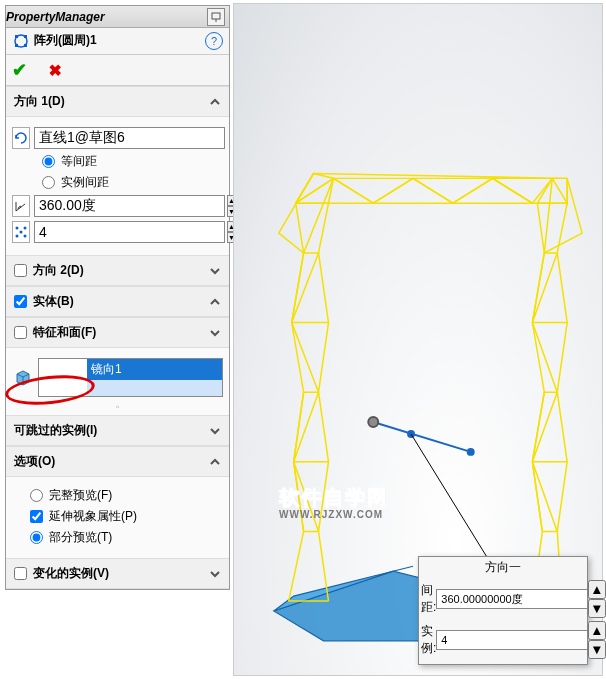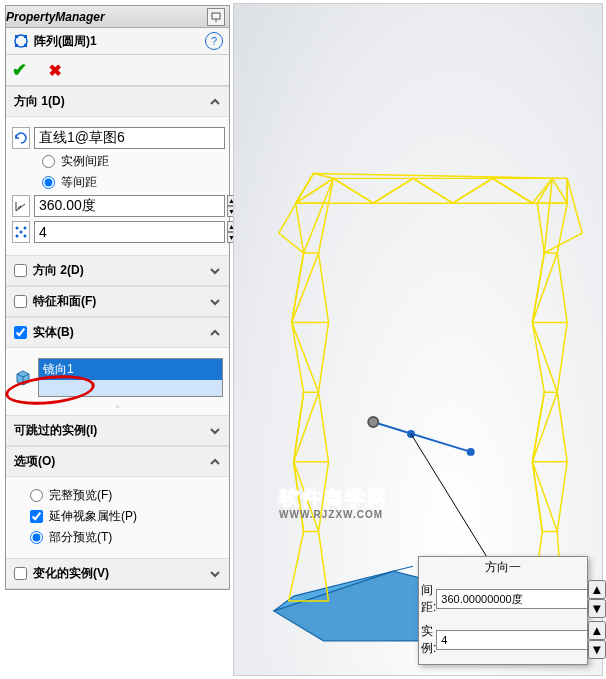--- a/index.html
+++ b/index.html
@@ -1,21 +1,21 @@
 <!DOCTYPE html>
 <html><head>
 <meta charset="utf-8">
 <style>
   * { box-sizing: border-box; margin: 0; padding: 0; }
   body { font-family: "Microsoft YaHei", Arial, sans-serif; font-size: 12px; background: #fff; width: 606px; height: 679px; overflow: hidden; position: relative; }
   .panel { position: absolute; left: 5px; top: 5px; width: 225px; border: 1px solid #999; background: #f5f5f5; }
   .viewport { position: absolute; left: 233px; top: 3px; right: 3px; bottom: 3px; background: radial-gradient(ellipse at 60% 80%, #fff 0%, #eaecef 70%, #dcdfe3 100%); border: 1px solid #ccc; }
   .pm-header { display: flex; align-items: center; justify-content: flex-start; height: 22px; background: linear-gradient(#e9e9e9,#d6d6d6); border-bottom: 1px solid #aaa; position: relative; font-weight: bold; font-style: italic; }
   .pm-header .pin { position: absolute; right: 4px; top: 2px; width: 18px; height: 18px; border: 1px solid #888; background: #f3f3f3; display:flex; align-items:center; justify-content:center; font-size:10px; }
-  .feat-row { display: flex; align-items: center; padding: 4px 6px; border-bottom: 1px solid #ccc; }
+  .feat-row { display: flex; align-items: flex-start; padding: 4px 6px; border-bottom: 1px solid #ccc; }
   .feat-row .icon { width: 18px; height: 18px; margin-right: 4px; }
   .feat-row .name { flex: 1; font-weight: bold; }
   .feat-row .help { width: 18px; height: 18px; color: #1a6fd4; border:1px solid #1a6fd4; border-radius:50%; text-align:center; line-height:16px; font-size:11px; }
   .ok-row { padding: 4px 6px; border-bottom: 1px solid #ccc; }
   .ok-row .check { color: #00a000; font-size: 18px; font-weight: bold; margin-right: 12px; }
   .ok-row .cross { color: #d00; font-size: 16px; font-weight: bold; margin-left: 6px; }
   .section-head { display:flex; align-items:center; padding:6px 8px; background:#f0f0f0; font-weight:bold; border-bottom:1px solid #ddd; border-top:1px solid #ddd; }
   .section-head .chev { margin-left:auto; width:12px; height:12px; }
   .section-body { padding:6px 6px 8px 6px; background:#fafafa; }
   .row { display:flex; align-items:center; margin:4px 0; }
@@ -87,26 +87,26 @@
       <div class="lead-icon">
         <svg width="16" height="16" viewBox="0 0 16 16">
             <path d="M3 8 A5 5 0 1 1 8 13" fill="none" stroke="#0b5ed6" stroke-width="1.5"></path>
             <polyline points="3,5 3,8 6,8" fill="none" stroke="#0b5ed6" stroke-width="1.5"></polyline>
           </svg>
       </div>
       <input type="text" value="直线1@草图6" style="">
     </div>
     <div class="radio-group">
       <div class="r">
+          <input type="radio" name="sp1" checked="" style="">
+          <span>等间距</span>
+        </div>
+      <div class="r">
           <input type="radio" name="sp1" style="">
           <span>实例间距</span>
-        </div>
-      <div class="r">
-          <input type="radio" name="sp1" checked="" style="">
-          <span>等间距</span>
         </div>
     </div>
     <div class="row">
       <div class="lead-icon">
         <svg width="16" height="16" viewBox="0 0 16 16">
             <path d="M3 13 L3 4 M3 13 L12 6" stroke="#333" fill="none"></path>
             <path d="M5 11 A4 4 0 0 1 8 8" stroke="#333" fill="none"></path>
           </svg>
       </div>
       <input type="text" value="360.00度" style="">
@@ -135,43 +135,43 @@
 
   <div class="section-head">
     <input type="checkbox" class="sect-chk" style="">
     <span>方向 2(D)</span>
     <svg class="chev" width="12" height="12" viewBox="0 0 12 12">
         <polyline points="2,4 6,8 10,4"></polyline>
       </svg>
   </div>
 
   <div class="section-head">
+    <input type="checkbox" class="sect-chk" checked="" style="">
+    <span>实体(B)</span>
+    <svg class="chev" width="12" height="12" viewBox="0 0 12 12">
+        <polyline points="2,8 6,4 10,8"></polyline>
+      </svg>
+  </div>
+
+  <div class="section-head">
     <input type="checkbox" class="sect-chk" style="">
     <span>特征和面(F)</span>
     <svg class="chev" width="12" height="12" viewBox="0 0 12 12">
         <polyline points="2,4 6,8 10,4"></polyline>
-      </svg>
-  </div>
-
-  <div class="section-head">
-    <input type="checkbox" class="sect-chk" checked="" style="">
-    <span>实体(B)</span>
-    <svg class="chev" width="12" height="12" viewBox="0 0 12 12">
-        <polyline points="2,8 6,4 10,8"></polyline>
       </svg>
   </div>
   <div class="section-body">
     <div class="row">
       <div class="lead-icon" style="border:none;background:none;">
         <svg width="20" height="20" viewBox="0 0 20 20">
             <path d="M4 6 L10 3 L16 6 L16 14 L10 17 L4 14 Z" fill="#6bb8e8" stroke="#2a6aa0"></path>
             <path d="M4 6 L10 9 L16 6 M10 9 L10 17" fill="none" stroke="#2a6aa0"></path>
           </svg>
       </div>
-      <div class="list-box" style="flex:1;">
+      <div class="list-box" style="flex:1;padding-left:48px;">
         <div class="sel">镜向1</div>
         <div class="empty"></div>
       </div>
     </div>
     <div class="mini-hr">◦</div>
   </div>
 
   <div class="section-head">
     <span>可跳过的实例(I)</span>
     <svg class="chev" width="12" height="12" viewBox="0 0 12 12">

